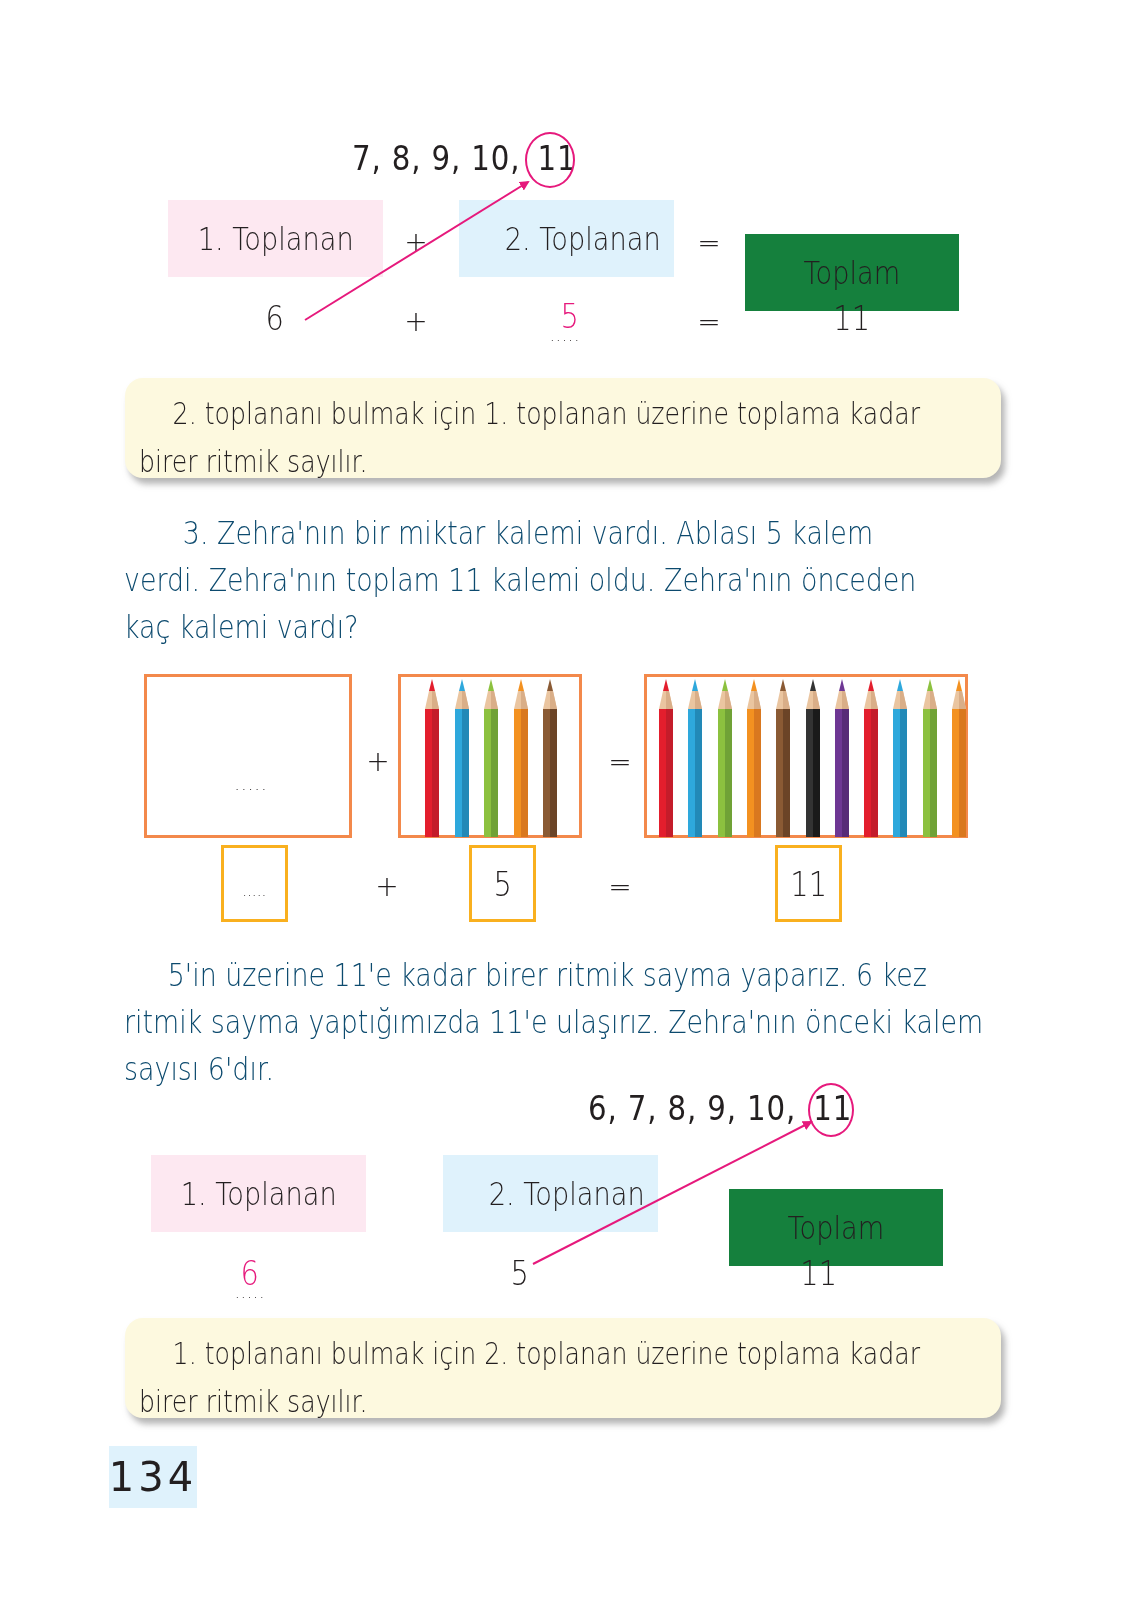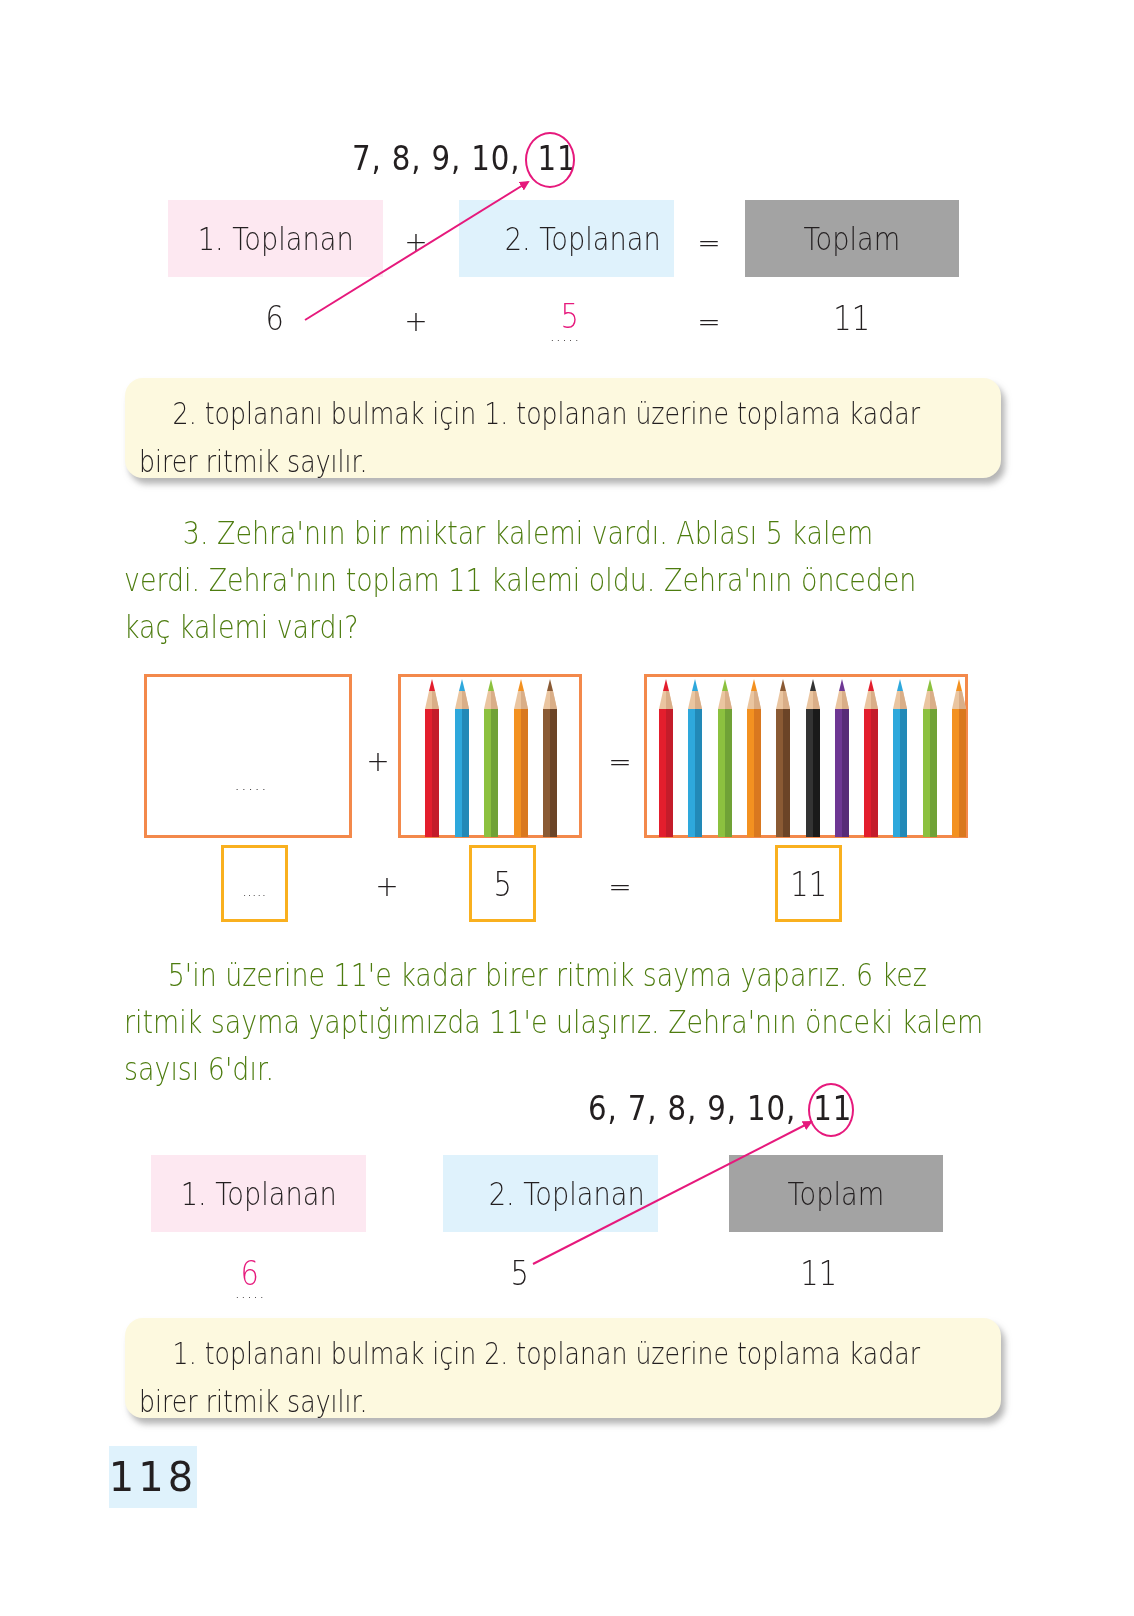--- a/index.html
+++ b/index.html
@@ -5,29 +5,29 @@
   * { box-sizing: border-box; margin: 0; padding: 0; }
   html, body { width: 1134px; height: 1616px; background: #ffffff; overflow: hidden; }
   body { position: relative; font-family: "DejaVu Sans", sans-serif; color: #231f20; font-weight: 300; }
   .abs { position: absolute; }
   .seq { font-size: 34px; letter-spacing: 1px; white-space: nowrap; font-family: "DejaVu Sans", sans-serif; font-weight: normal; transform: scaleX(0.86); transform-origin: left center; color: #231f20; }
   .circle { position: absolute; border: 2px solid #e6197c; border-radius: 50%; }
   .label-box { position: absolute; display: flex; align-items: center; justify-content: center; font-size: 32px; color: #231f20; }
   .label-box span { display: inline-block; transform: scaleX(0.85); }
   .pink { background: #fde8f1; }
   .blue { background: #dff2fc; justify-content: flex-end; }
-  .green { background: #a3a3a3; }
+  .green { background: #15803d; margin-top: 34px; }
   .op { position: absolute; font-size: 28px; color: #231f20; width: 40px; text-align: center; }
   .val { position: absolute; font-size: 34px; text-align: center; color: #231f20; }
   .val span { display: inline-block; transform: scaleX(0.85); }
   .ans { color: #e6197c; }
   .dots { position: absolute; font-size: 16px; letter-spacing: 1px; color: #231f20; text-align: center; }
   .note { position: absolute; background: #fdf9df; border-radius: 18px; box-shadow: 4px 6px 6px rgba(120,120,120,0.55); padding: 12px 14px 10px 14px; font-size: 30px; line-height: 48px; color: #231f20; }
   .note .line { display: block; white-space: nowrap; transform: scaleX(0.84); transform-origin: left center; }
-  .para { position: absolute; font-size: 32px; line-height: 47px; color: #4d7c0f; }
+  .para { position: absolute; font-size: 32px; line-height: 47px; color: #0c4a6e; }
   .para .line { display: block; white-space: nowrap; transform: scaleX(0.84); transform-origin: left center; }
   .pic-box { position: absolute; border: 3px solid #f3894b; background: #fff; }
   .num-box { position: absolute; border: 3px solid #f9b01f; background: #fff; display: flex; align-items: center; justify-content: center; font-size: 34px; }
   .num-box span { display: inline-block; transform: scaleX(0.85); }
   .pencil { position: absolute; width: 14px; }
   .page-num { position: absolute; background: #dff2fc; font-size: 40px; display: flex; align-items: center; justify-content: center; letter-spacing: 4px; font-family: "DejaVu Sans", sans-serif; font-weight: normal; }
   svg.arrows { position: absolute; left: 0; top: 0; pointer-events: none; }
 </style>
 </head>
 <body>
@@ -227,21 +227,21 @@
 <div class="val ans" style="left:220px; top:1253px; width:60px;"><span>6</span></div>
 <div class="dots" style="left:230px; top:1283px; width:40px;">.....</div>
 <div class="val" style="left:490px; top:1253px; width:60px;"><span>5</span></div>
 <div class="val" style="left:789px; top:1253px; width:60px;"><span>11</span></div>
 
 <div class="note" style="left:125px; top:1318px; width:876px; height:100px;">
   <span class="line" style="padding-left:40px;">1. toplananı bulmak için 2. toplanan üzerine toplama kadar</span>
   <span class="line">birer ritmik sayılır.</span>
 </div>
 
-<div class="page-num" style="left:109px; top:1446px; width:88px; height:62px;">118</div>
+<div class="page-num" style="left:109px; top:1446px; width:88px; height:62px;">134</div>
 
 <svg class="arrows" width="1134" height="1616">
   <defs>
     <marker id="ah" markerWidth="10" markerHeight="10" refX="8" refY="5" orient="auto" markerUnits="userSpaceOnUse">
       <path d="M0,0 L10,5 L0,10 z" fill="#e6197c"></path>
     </marker>
   </defs>
   <line x1="305" y1="320" x2="528" y2="182" stroke="#e6197c" stroke-width="2" marker-end="url(#ah)"></line>
   <line x1="533" y1="1264" x2="811" y2="1122" stroke="#e6197c" stroke-width="2" marker-end="url(#ah)"></line>
 </svg>

